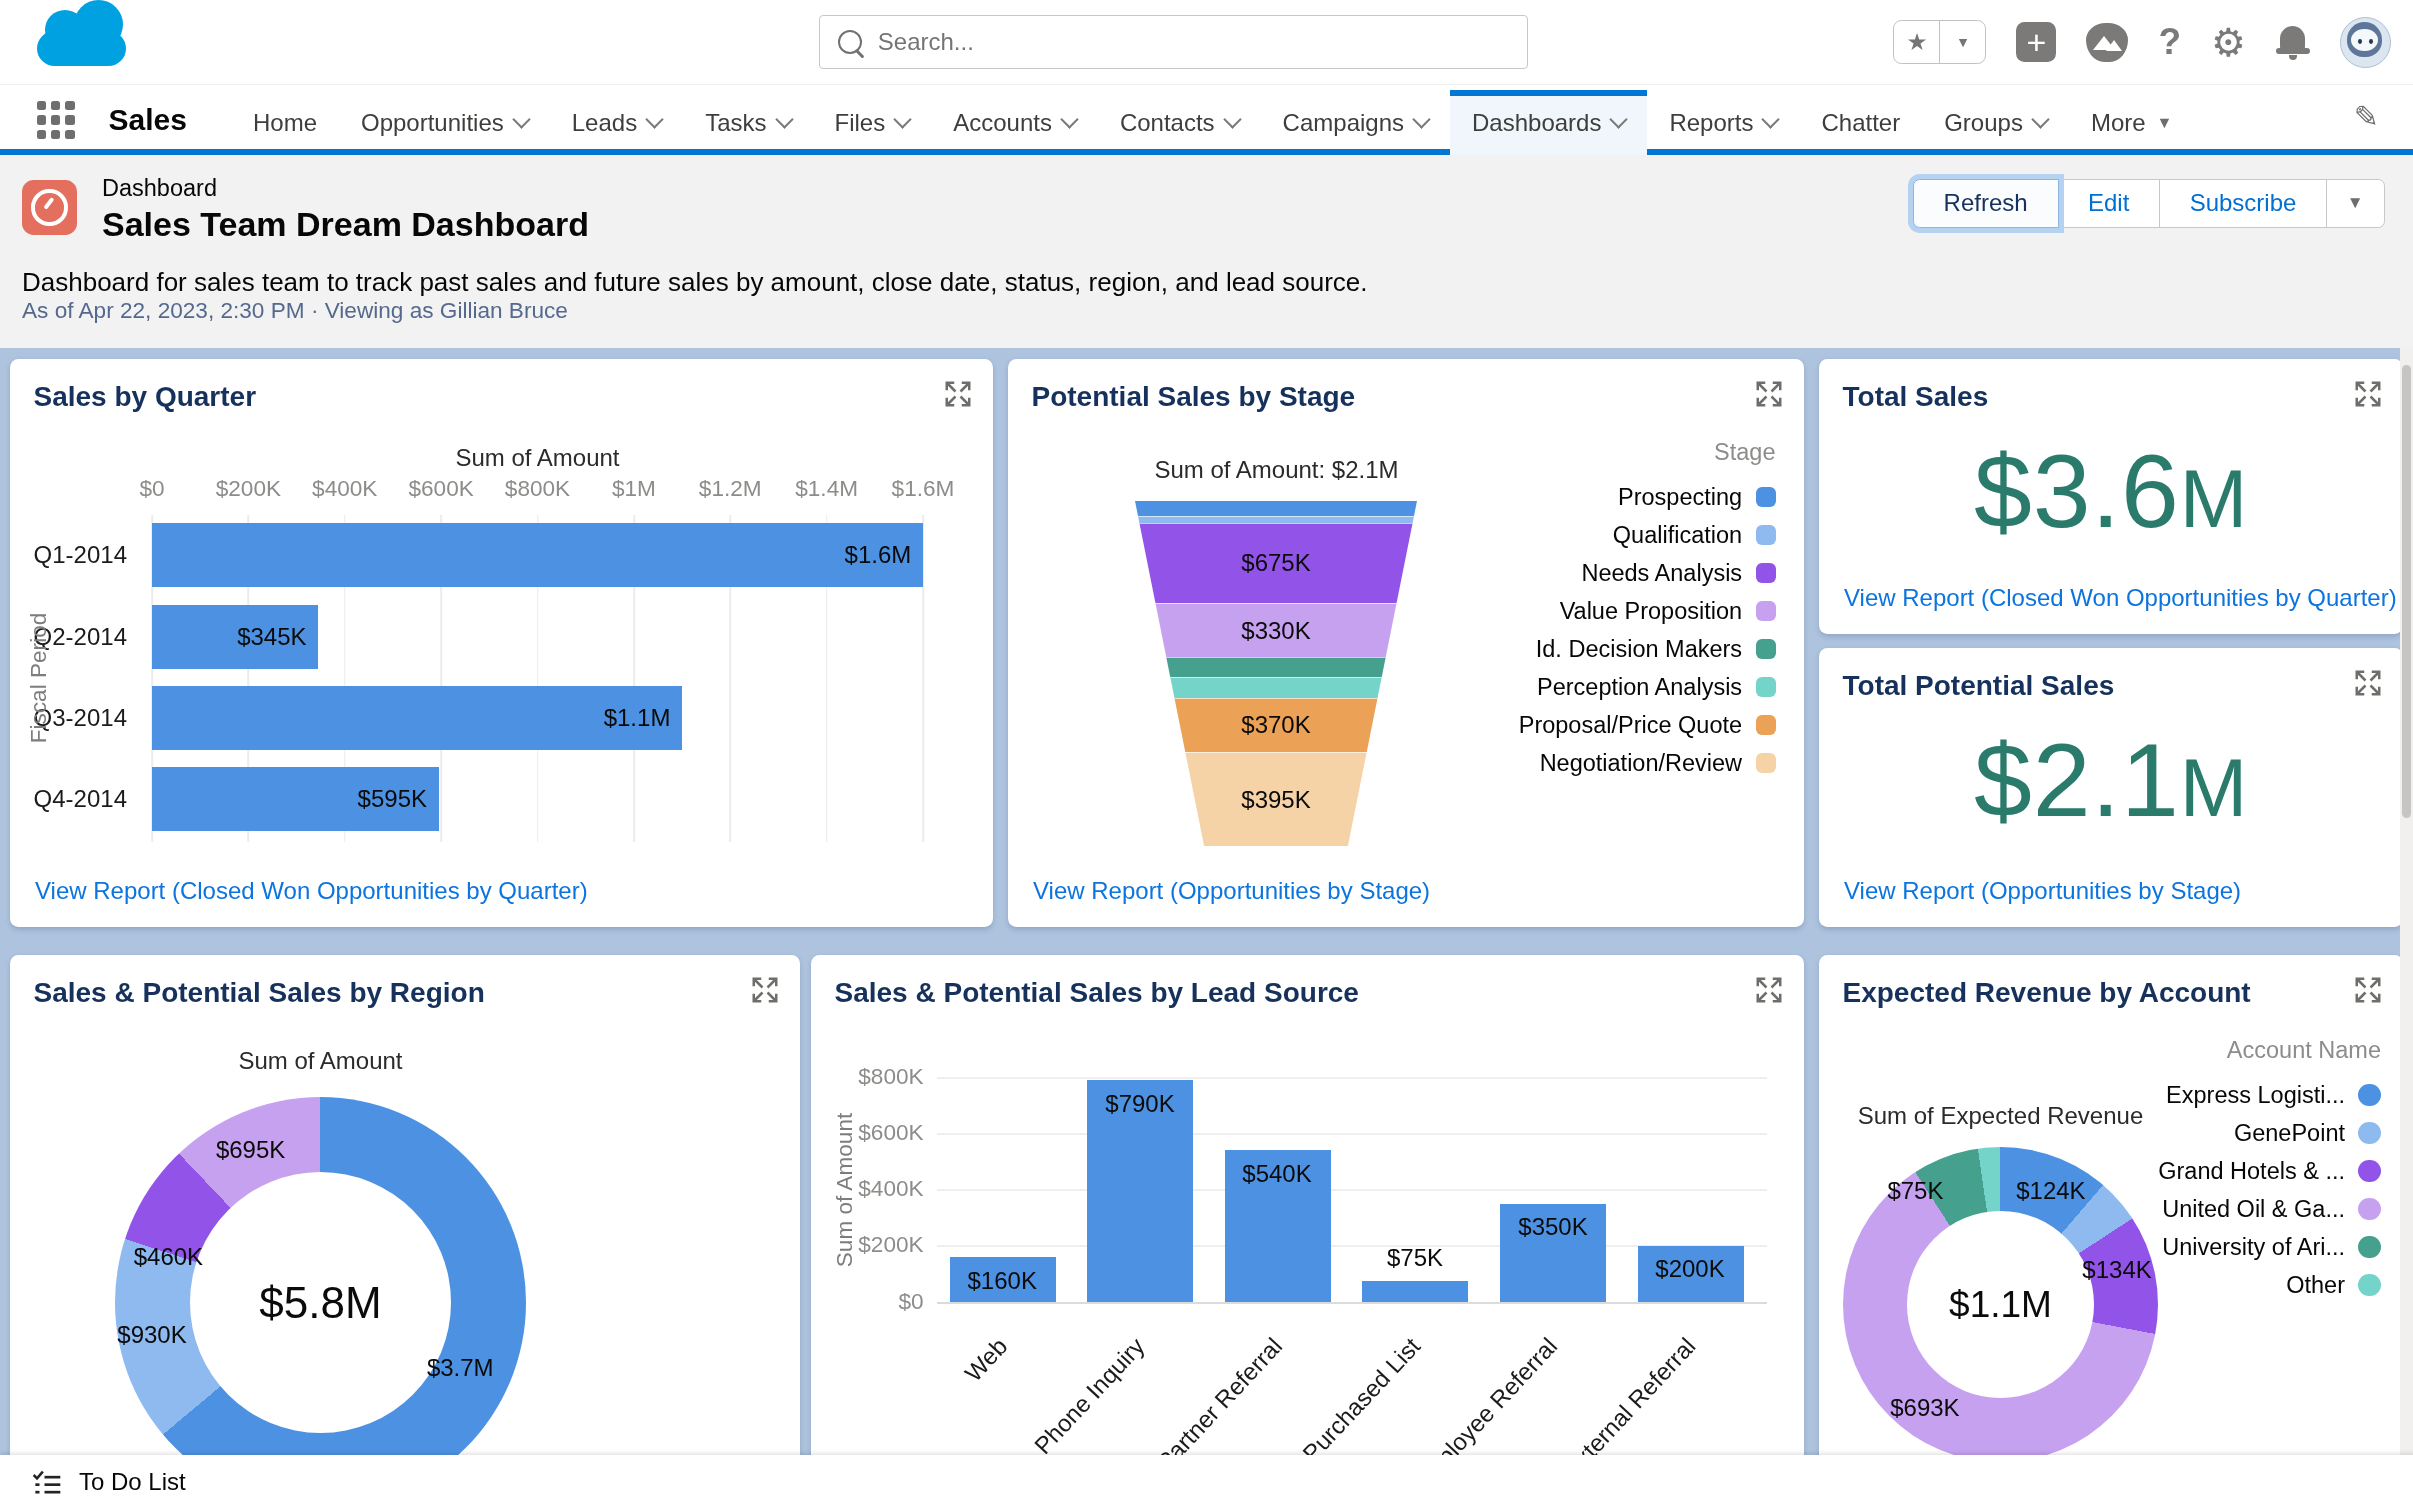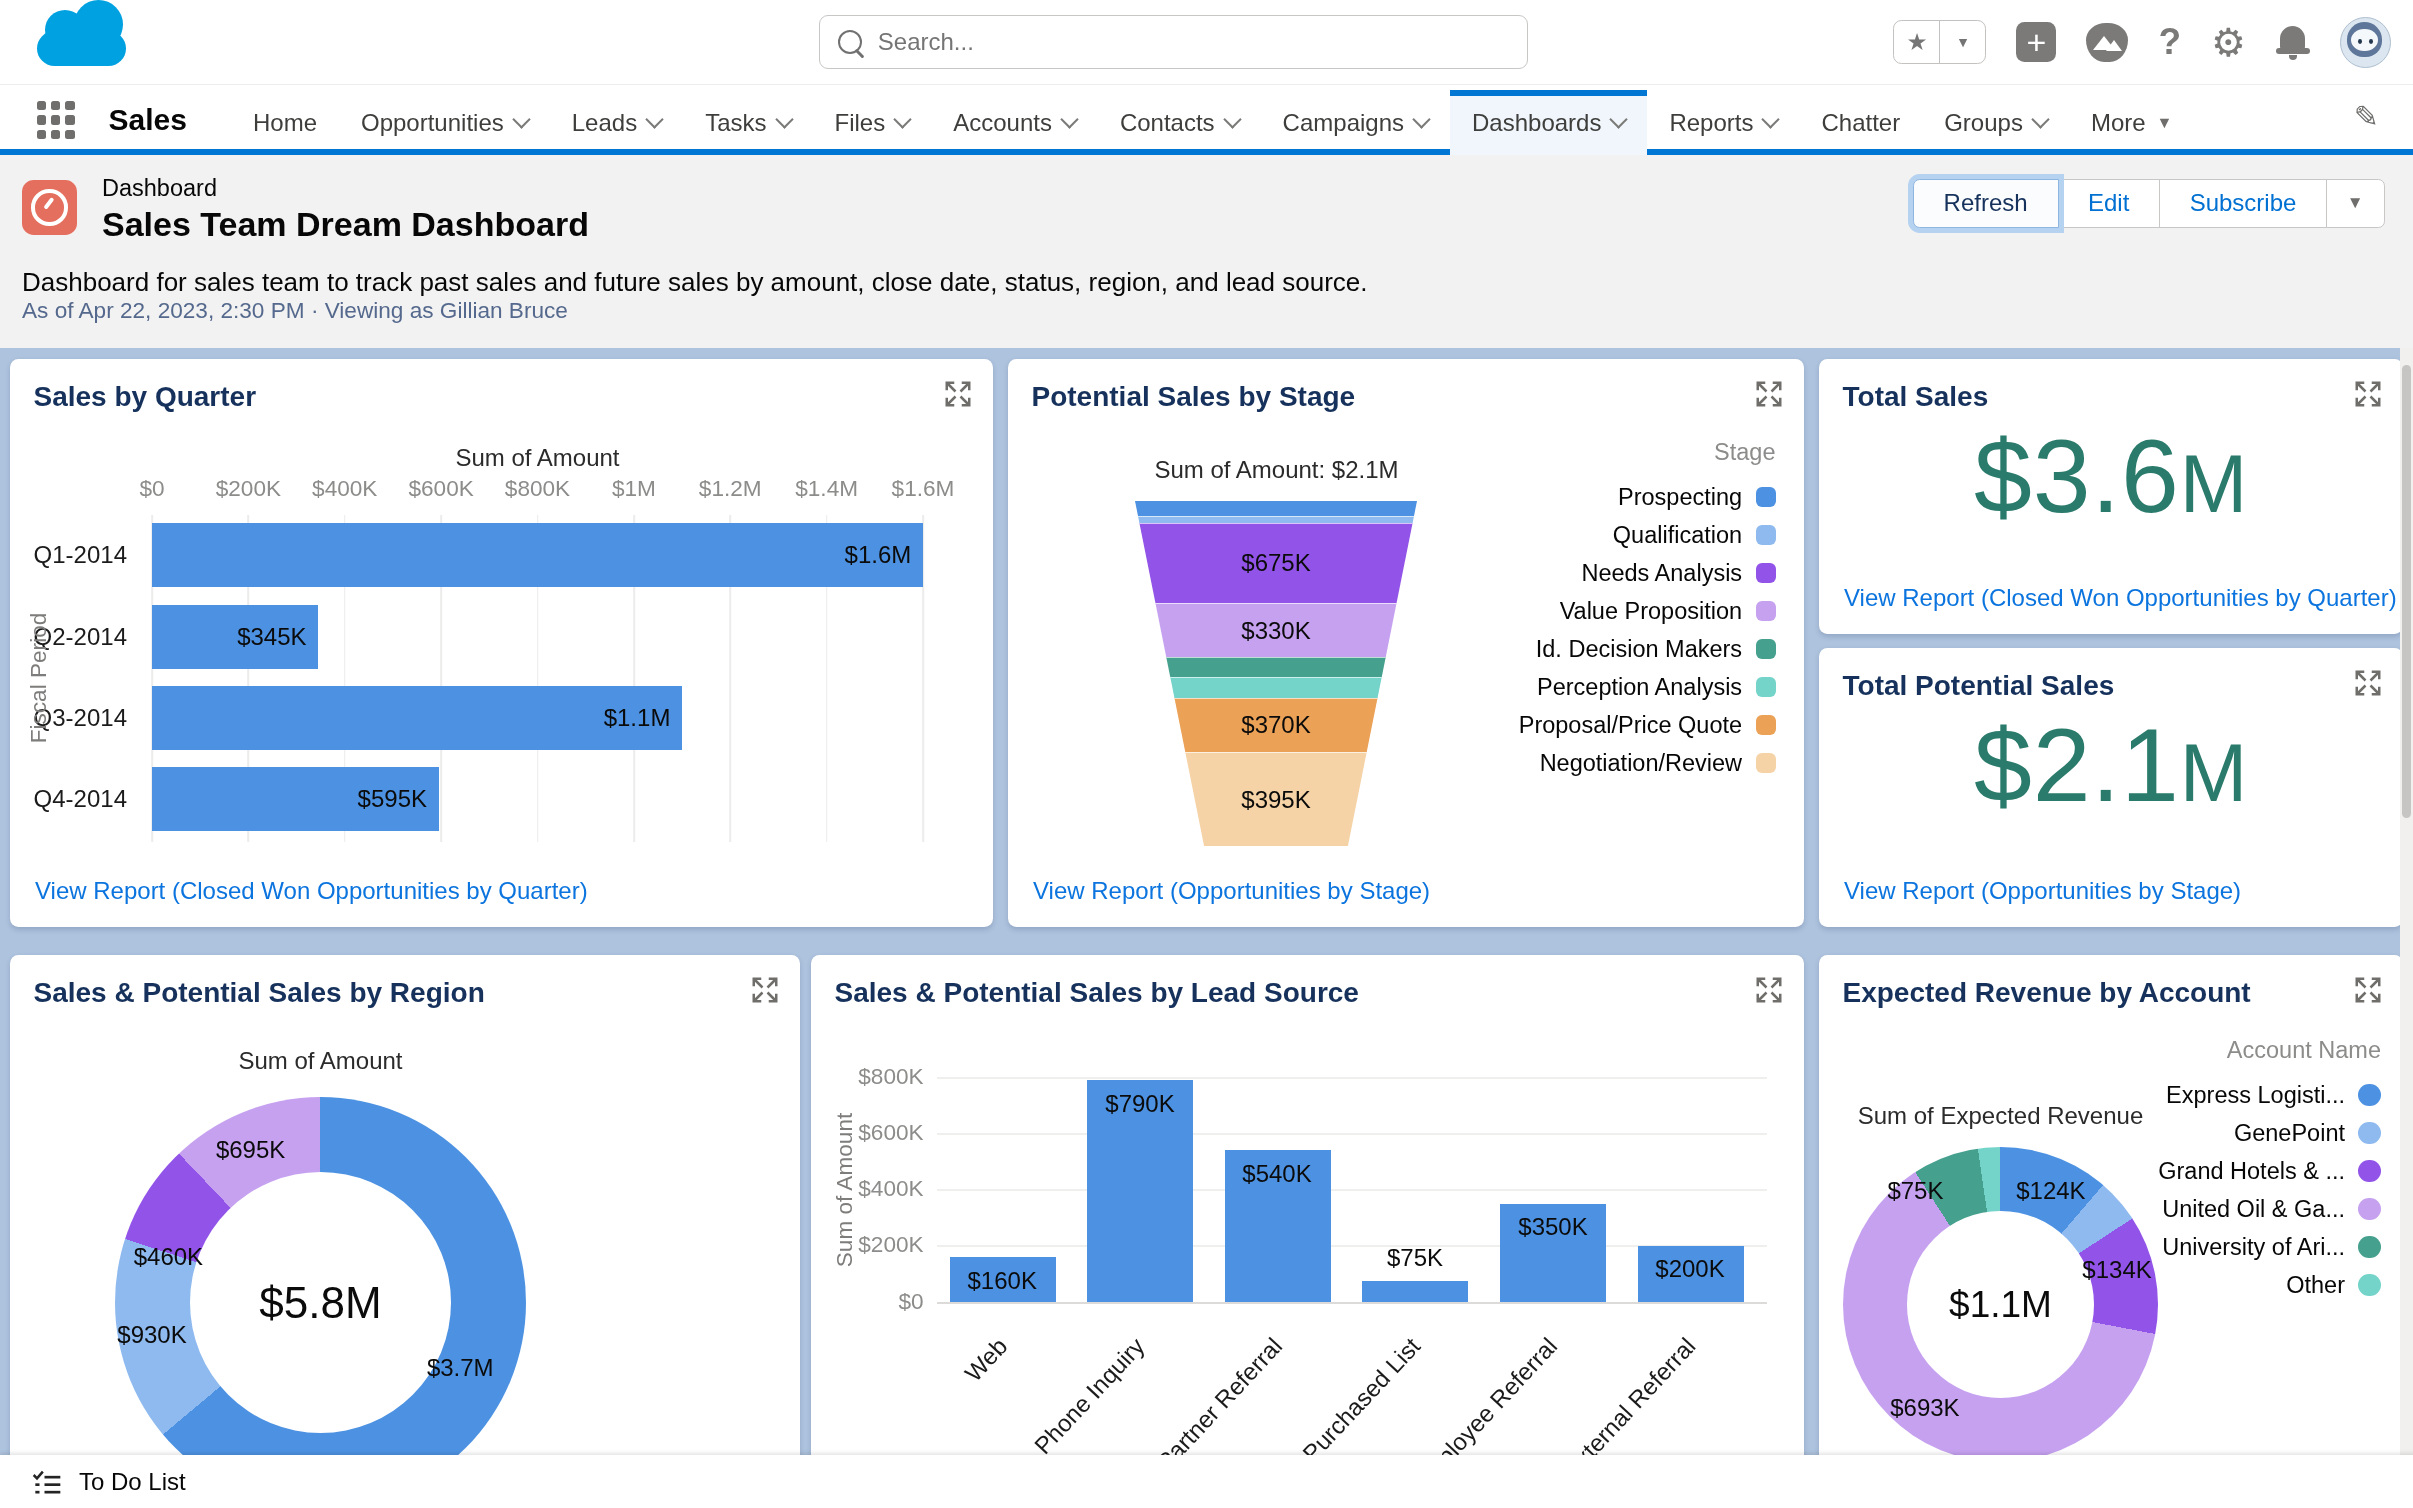--- a/index.html
+++ b/index.html
@@ -7,21 +7,21 @@
        font-family:"Liberation Sans","DejaVu Sans",sans-serif;background:#AEC3DE;color:#080707}
 
   
   .topbar{position:absolute;left:0;top:0;width:2413px;height:84px;background:#fff;z-index:5}
   .cloud{position:absolute;left:37px;top:8.4px;width:94px;height:64px}
   .cloud i{position:absolute;background:#00A1E0}
   .cloud .c1{left:0;bottom:6.7px;width:89px;height:35px;border-radius:20px}
   .cloud .c2{left:8.4px;bottom:22px;width:40px;height:40px;border-radius:50%}
   .cloud .c3{left:37px;bottom:23.5px;width:49px;height:49px;border-radius:50%}
   .search{position:absolute;left:819px;top:15px;width:670px;height:52px;border:1.7px solid #C7C7C5;
-          border-radius:9px;display:flex;align-items:center;padding:0 18.4px;gap:13.4px;background:#fff}
+          border-radius:4px;display:flex;align-items:center;padding:0 18.4px;gap:13.4px;background:#fff}
   .mag{width:20px;height:20px;border:2.5px solid #717171;border-radius:50%;position:relative;flex:0 0 auto}
   .mag::after{content:"";position:absolute;width:3.4px;height:11px;background:#717171;left:17.6px;top:16px;
               transform:rotate(-45deg);border-radius:1.7px}
   .search input{border:0;outline:0;font-size:24px;color:#4b4b4b;width:100%;background:transparent}
   .search input::placeholder{color:#757575}
   .top-icons{position:absolute;right:22px;top:0;height:84px;display:flex;align-items:center;gap:30px}
   .fav{display:flex;border:1.7px solid #C4C2C0;border-radius:8.4px;height:42px;overflow:hidden;background:#fff}
   .fav .seg{display:flex;align-items:center;justify-content:center;width:45px;color:#757575;font-size:23.5px}
   .fav .seg+.seg{border-left:1.7px solid #C4C2C0;font-size:14.2px}
   .plusbox{width:40px;height:40px;background:#7B7A79;border-radius:8.4px;color:#fff;display:flex;
@@ -111,21 +111,21 @@
   .rot-label{position:absolute;font-size:22.6px;color:#7E7D7B;transform:translate(-50%,-50%) rotate(-90deg);white-space:nowrap}
 
   
   .funnel{position:absolute;left:127px;top:142px;width:282px;height:345px;
           clip-path:polygon(0 0,100% 0,75.5% 100%,24.5% 100%);display:flex;flex-direction:column}
   .funnel-seg{position:relative;display:flex;align-items:center;justify-content:center}
   .funnel-seg+.funnel-seg{border-top:1.7px solid rgba(255,255,255,.65)}
   .funnel-seg span{font-size:24px;color:#0b0b0b}
 
   
-  .metric{position:absolute;left:0;top:58px;width:100%;text-align:center;font-size:104px;color:#2A7B6B;letter-spacing:0.8px}
+  .metric{position:absolute;left:0;top:73px;width:100%;text-align:center;font-size:104px;color:#2A7B6B;letter-spacing:0.8px}
   .metric .suffix{font-size:0.78em}
 
   
   .donut{position:absolute;border-radius:50%}
   .hole{position:absolute;border-radius:50%;background:#fff;display:flex;align-items:center;justify-content:center}
   #donut-region{left:105px;top:142px;width:411px;height:411px}
   #donut-region .hole{inset:75px}
   #donut-region .hole span{font-size:44px;color:#0b0b0b}
   #donut-account{left:24px;top:192px;width:315px;height:315px}
   #donut-account .hole{inset:64px}

